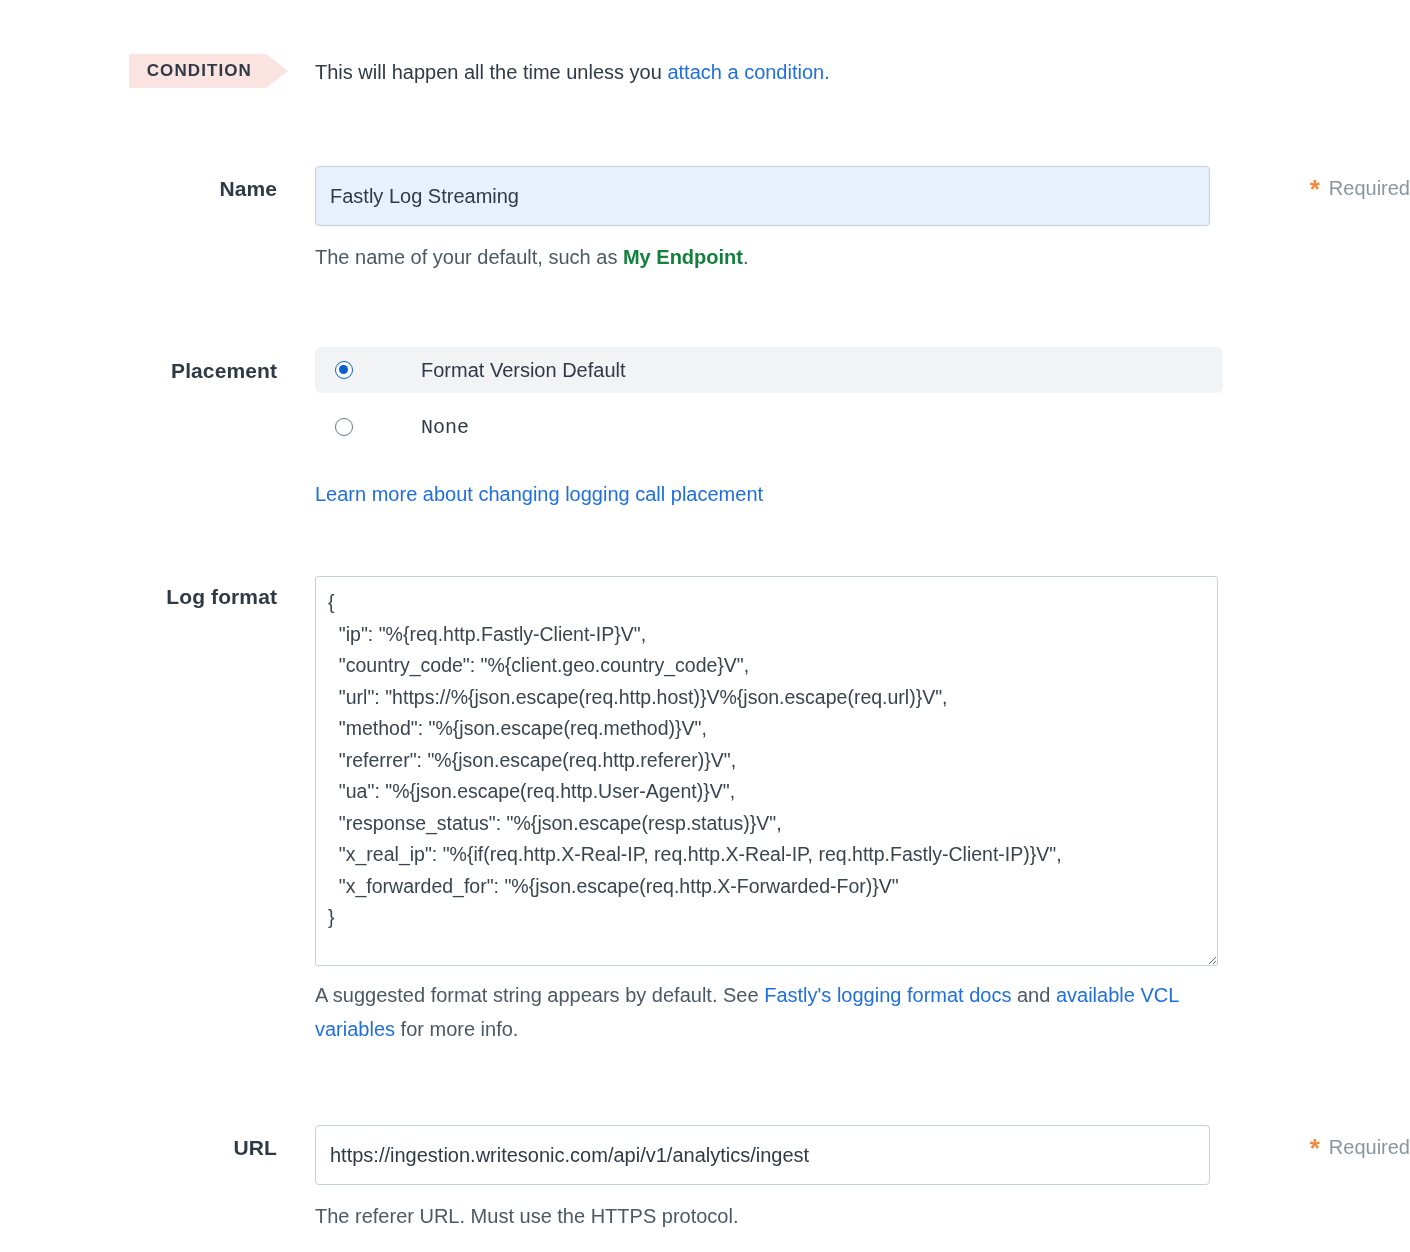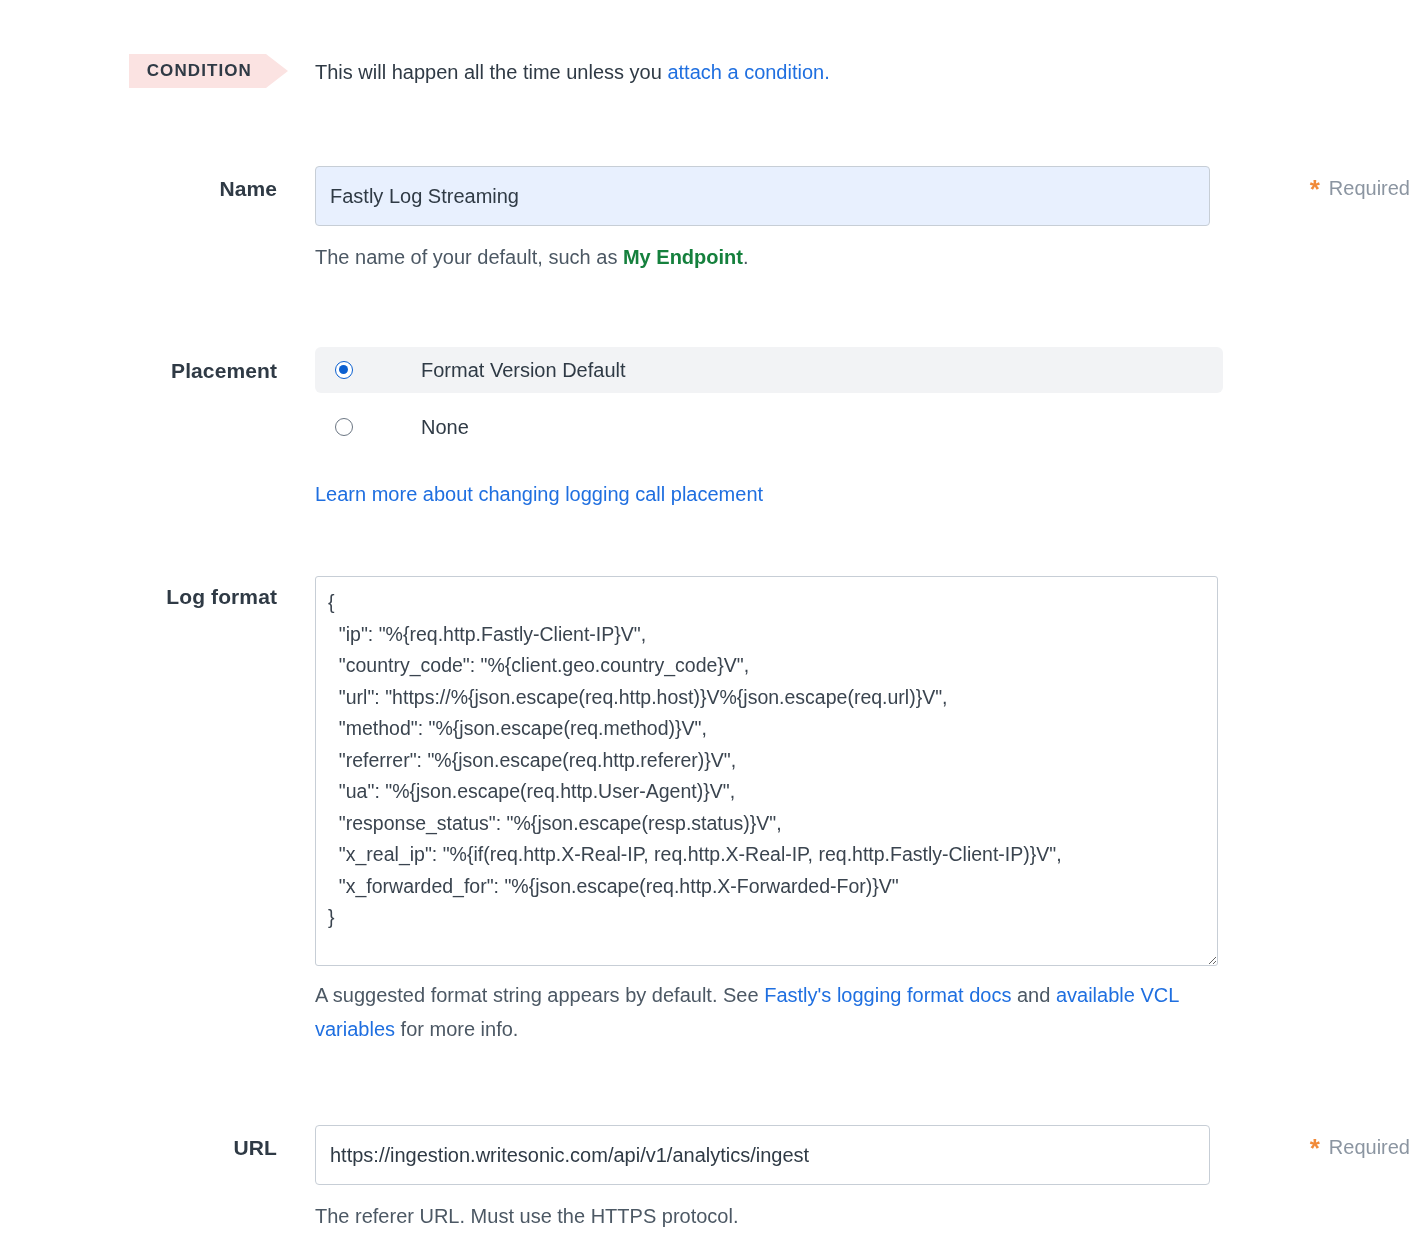--- a/index.html
+++ b/index.html
@@ -240,21 +240,21 @@
   </div>
 
   <div class="row" style="top:347px; left:0; width:1410px;">
     <div class="label" style="padding-top:12px;">Placement</div>
     <div class="field">
       <div class="radio-group">
         <div class="radio-row selected">
           <span class="radio checked"></span>
           <span class="radio-label">Format Version Default</span>
         </div>
-        <div class="radio-row" style="margin-top:11px;">
+        <div class="radio-row" style="margin-top:11px;font-family:Liberation Mono, monospace;">
           <span class="radio"></span>
           <span class="radio-label">None</span>
         </div>
       </div>
       <a class="link placement-link">Learn more about changing logging call placement</a>
     </div>
   </div>
 
   <div class="row" style="top:576px; left:0; width:1410px;">
     <div class="label" style="padding-top:9px;">Log format</div>

